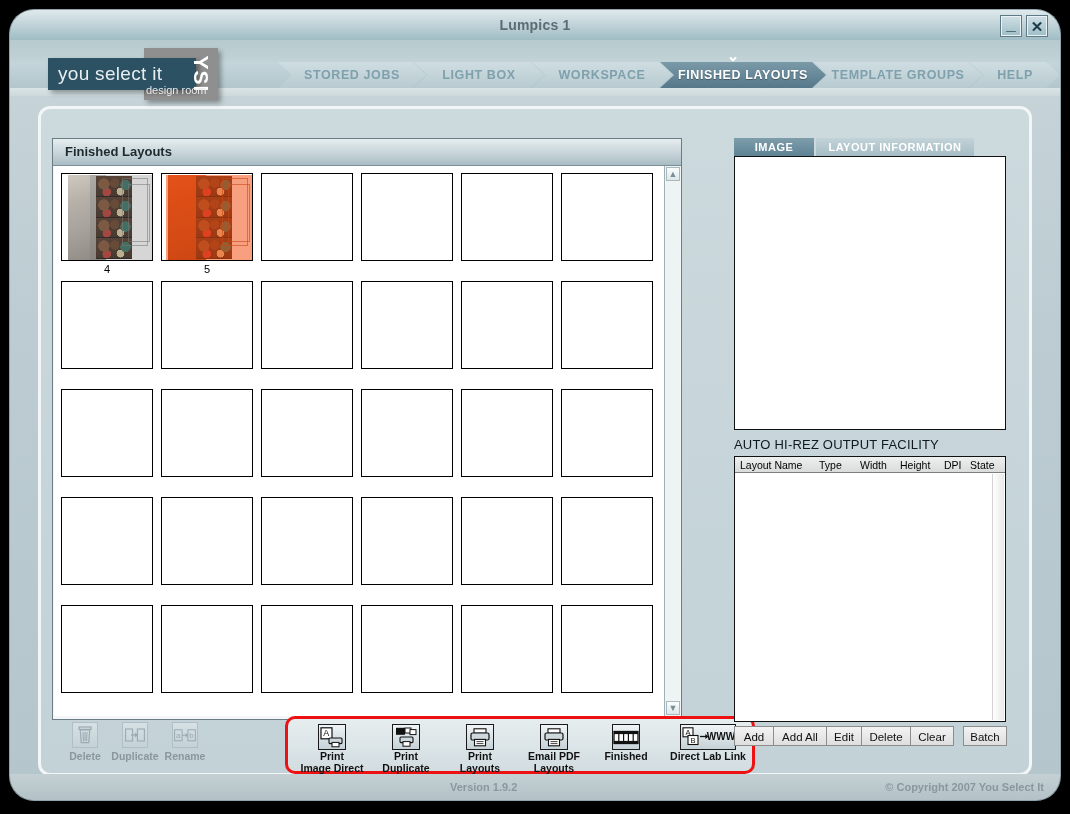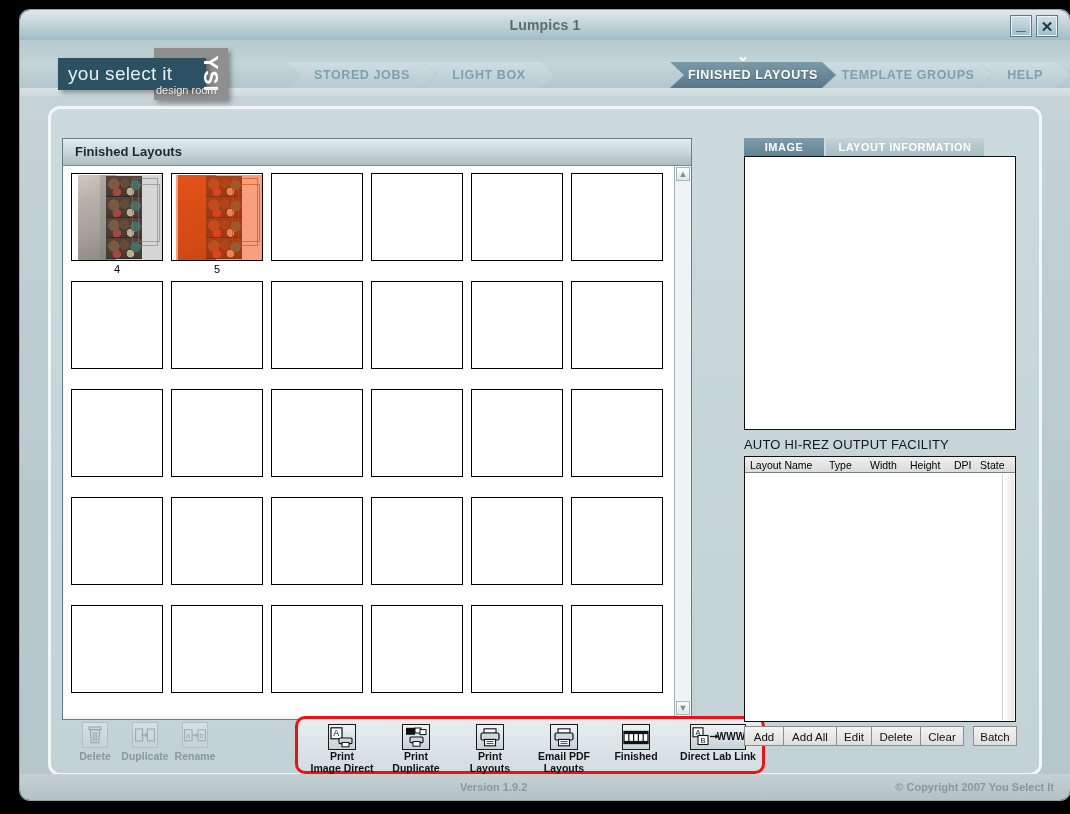--- a/index.html
+++ b/index.html
@@ -5,23 +5,23 @@
   html, body {
     margin: 0; padding: 0;
     background: #000;
     width: 1070px; height: 814px;
     overflow: hidden;
     font-family: "Liberation Sans", sans-serif;
   }
 
   #app {
     position: absolute;
-    left: 20px; top: 10px;
+    left: 10px; top: 10px;
     width: 1050px; height: 790px;
-    border-radius: 10px;
+    border-radius: 24px;
     background: linear-gradient(180deg,#c9d6da 0%, #bcccd2 40%, #b4c5cc 100%);
     box-shadow: 0 0 0 1px #8ea3ab;
     overflow: hidden;
   }
 
   
   #titlebar {
     position: absolute; left:0; top:0; width:1050px; height:30px;
     background: linear-gradient(180deg,#dfe9ec 0%, #c3d5da 45%, #9fbcc4 100%);
     border-top-left-radius:14px; border-top-right-radius:14px;
@@ -352,20 +352,21 @@
     <div class="winbtn" id="btn-close">
       <span class="glyph">✕</span>
     </div>
   </div>
 
   <div id="navbar">
     <div id="navstrip"></div>
     <div id="navshadow"></div>
     <div class="tab" id="nav-0" style="left:268px;width:148px;">STORED JOBS</div>
     <div class="tab" id="nav-1" style="left:404px;width:130px;">LIGHT BOX</div>
+    <div class="tab" id="nav-2" style="left:522px;width:140px;">WORKSPACE</div>
     <div class="tab active" id="nav-3" style="left:650px;width:166px;">FINISHED LAYOUTS</div>
     <div class="tab" id="nav-4" style="left:804px;width:168px;">TEMPLATE GROUPS</div>
     <div class="tab" id="nav-5" style="left:960px;width:90px;">HELP</div>
     <div id="tab-marker" style="left:713px;">⌄</div>
   </div>
 
   <div id="logo">
     <div id="logo-shadowbox"></div>
     <div id="logo-main">
       <span id="logo-main-text">you select it</span>

